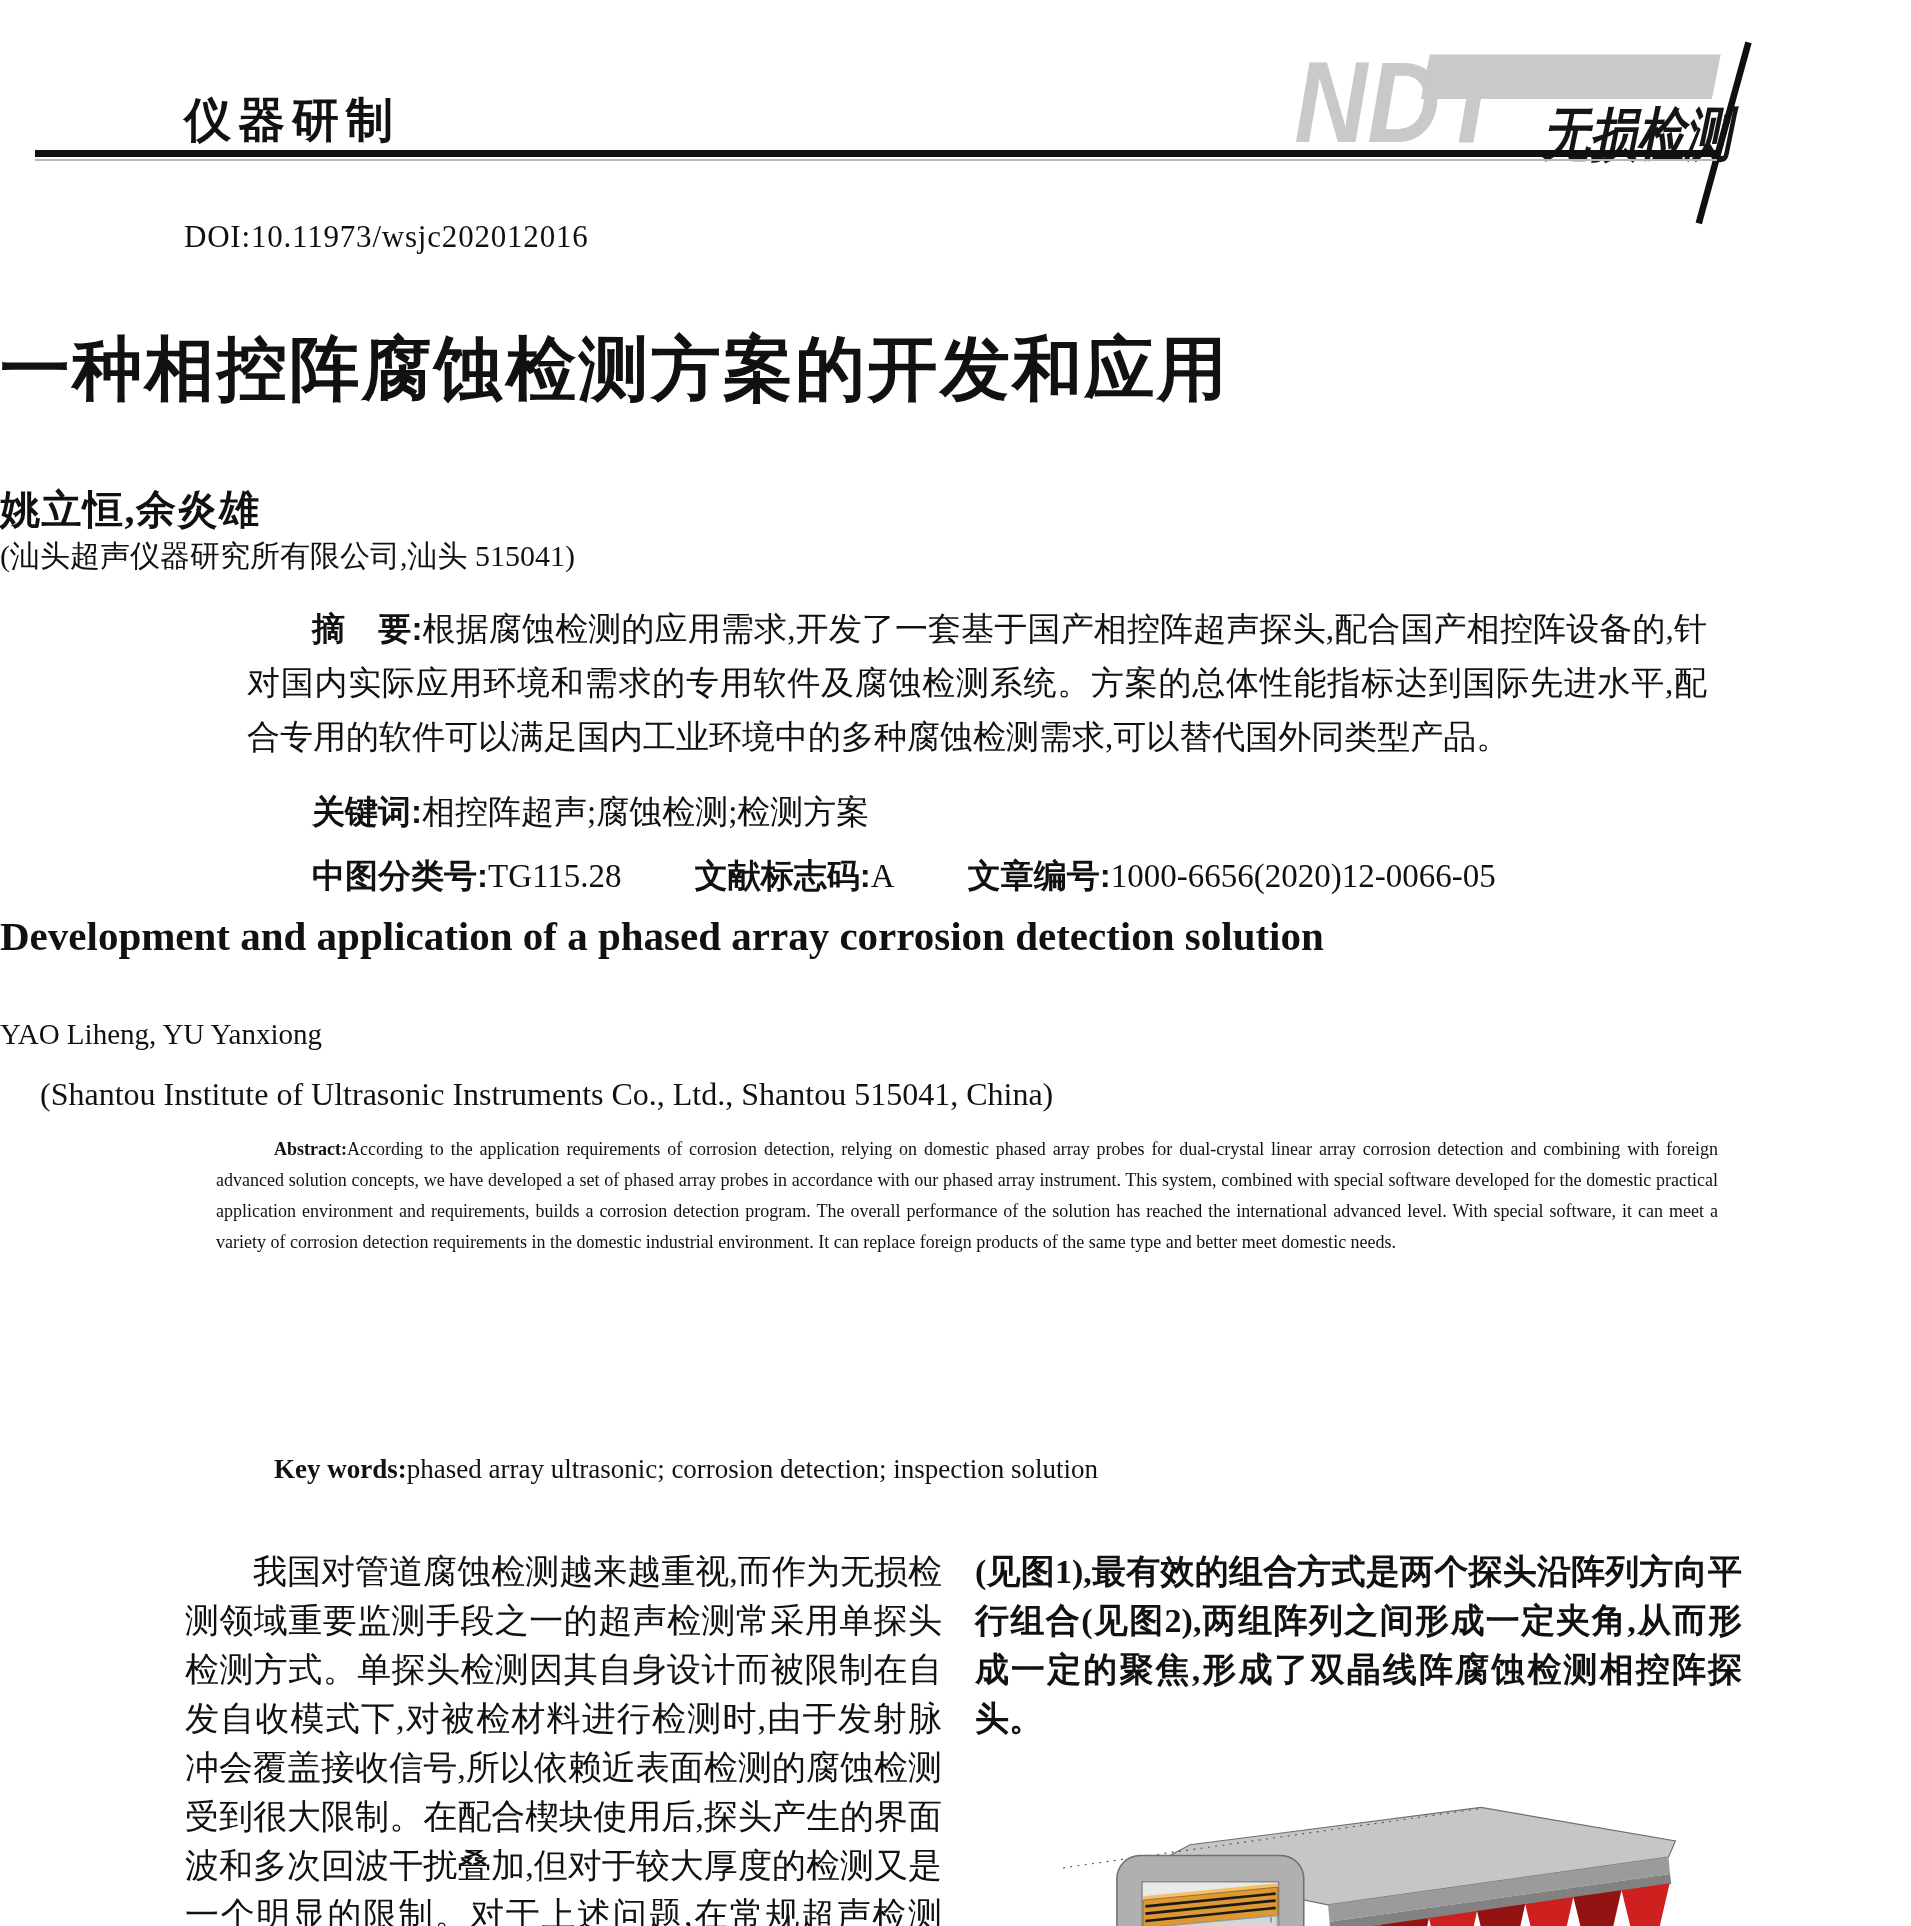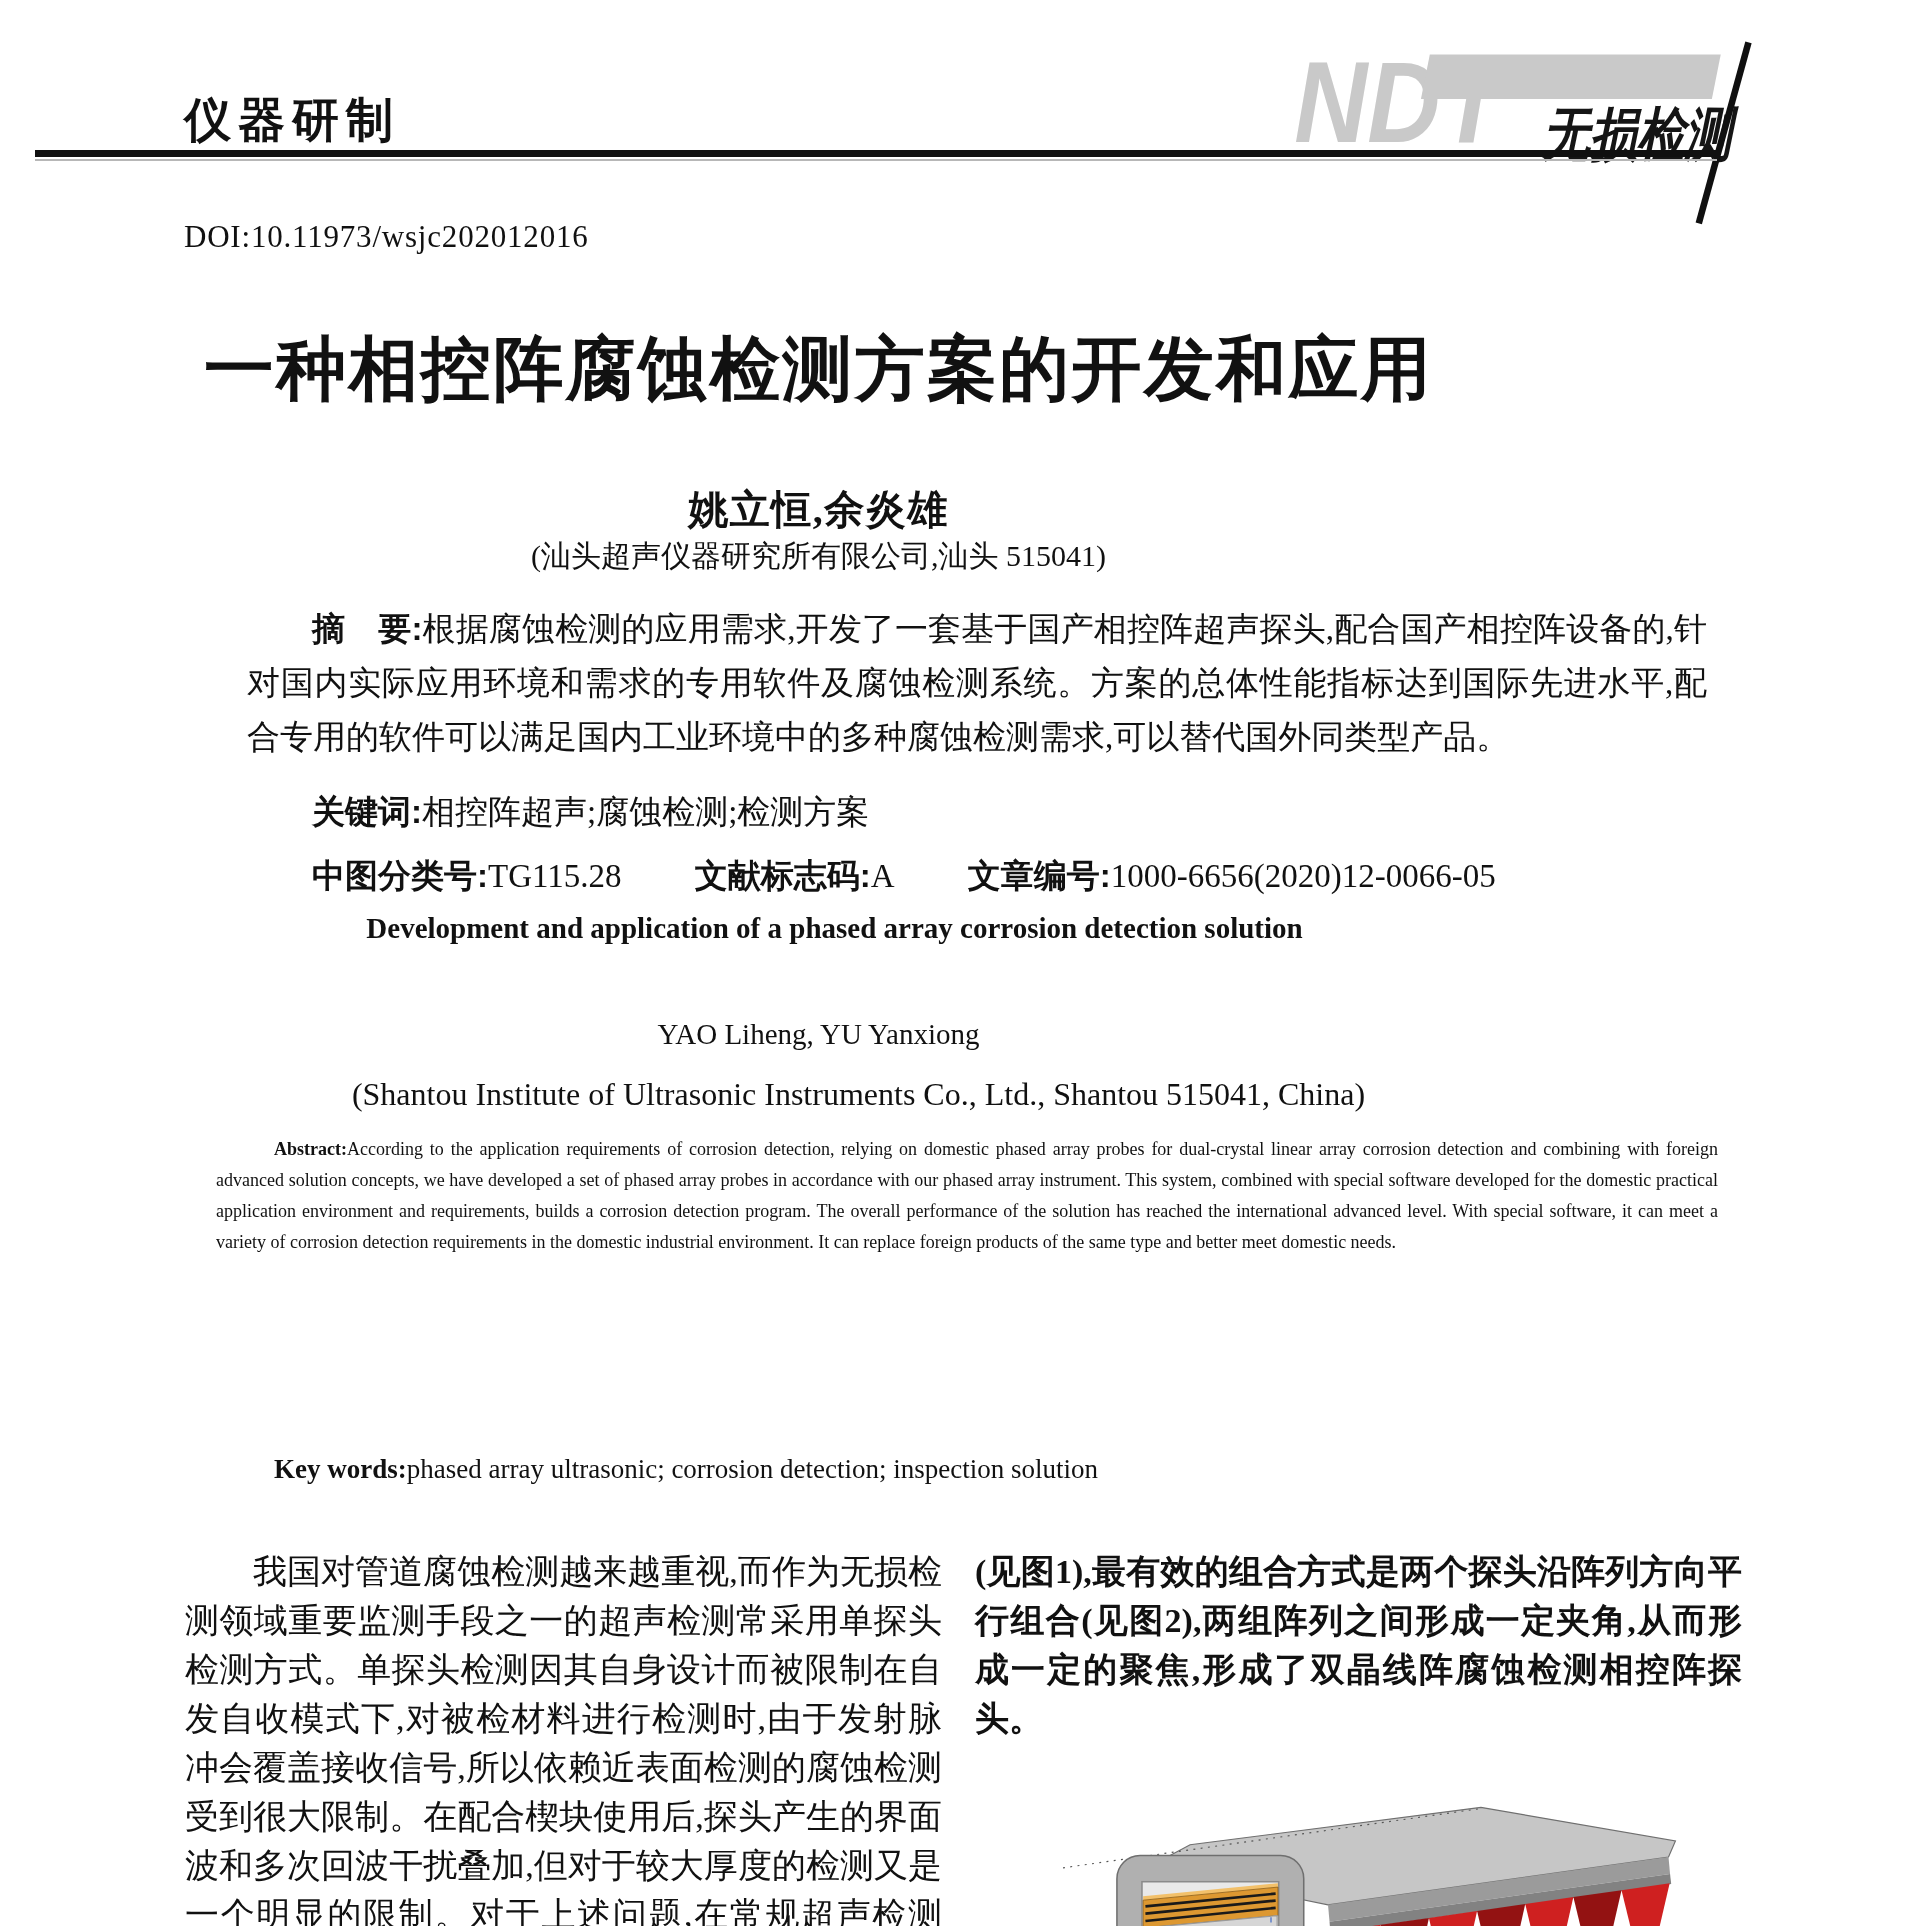--- a/index.html
+++ b/index.html
@@ -1,38 +1,38 @@
 <!DOCTYPE html>
 <html style="font-size:6.2px"><head>
 <meta charset="utf-8">
 <style>
   html,body{margin:0;padding:0;background:#ffffff;}
   #page{position:relative;width:1911px;height:2641px;background:#ffffff;overflow:hidden;
         font-family:"Liberation Serif","DejaVu Serif",serif;color:#111;}
   .sans{font-family:"Liberation Sans","DejaVu Sans",sans-serif;}
   .abs{position:absolute;}
-  .center{left:0;width:1637px;text-align:center;}
+  .center{left:0;width:1637px;}
   .jus{text-align:justify;}
   
   #section-label{left:184px;top:89px;font-size:47px;font-weight:900;letter-spacing:7px;text-align:center;}
   #rule-main{left:35px;top:150px;width:1682px;height:7px;background:#101010;}
   #rule-shadow{left:35px;top:159px;width:1682px;height:1.9px;background:#b7b7b7;}
   #doi-line{left:184px;top:219px;font-size:31px;letter-spacing:0.8px;}
   
   #title-zh{top:323px;font-size:70px;font-weight:900;letter-spacing:2.3px;}
   #authors-zh{top:482px;font-size:40px;font-weight:bold;letter-spacing:1.5px;}
   #affil-zh{top:536px;font-size:30px;}
   
   #abstract-zh{left:247px;top:602px;width:1460px;font-size:33px;line-height:54px;text-indent:65px;}
   #keywords-zh{left:312px;top:766px;font-size:33px;margin-top:24px;}
   #class-line{left:312px;top:854px;font-size:33px;}
   #class-line .gap{display:inline-block;width:65px;}
   .lblsans{font-family:"Liberation Sans","DejaVu Sans",sans-serif;font-weight:bold;}
   
-  #title-en{top:912px;font-size:29px;font-weight:bold;padding-left:16px;}
+  #title-en{top:912px;font-size:41px;font-weight:bold;}
   #authors-en{top:1018px;font-size:29px;}
   #affil-en{top:1076px;font-size:32px;padding-left:40px;}
   #abstract-en{left:216px;top:1134px;width:1502px;font-size:18px;line-height:31px;text-indent:58px;}
   #keywords-en{left:274px;top:1454px;font-size:27px;}
   .lblserif{font-weight:bold;}
   
   #col-left{left:185px;top:1547px;width:757px;font-size:34px;line-height:49px;text-indent:68px;}
   #col-right{left:975px;top:1547px;width:767px;font-size:34px;line-height:49px;font-weight:bold;}
   
   #fig1{left:1063px;top:1786px;width:624px;height:270px;}

